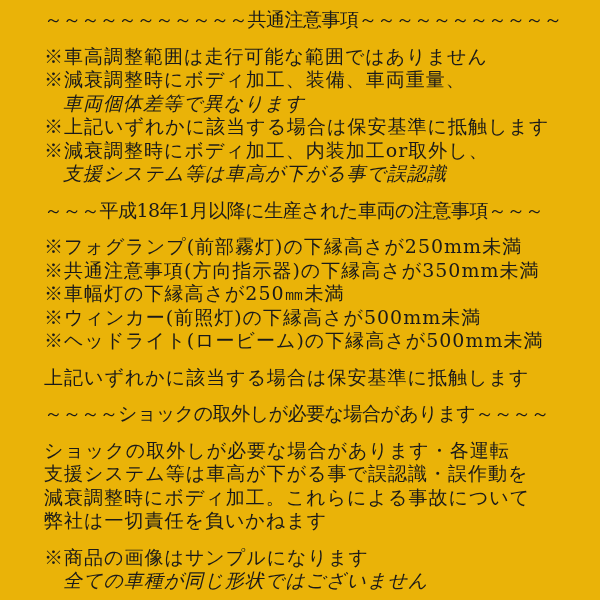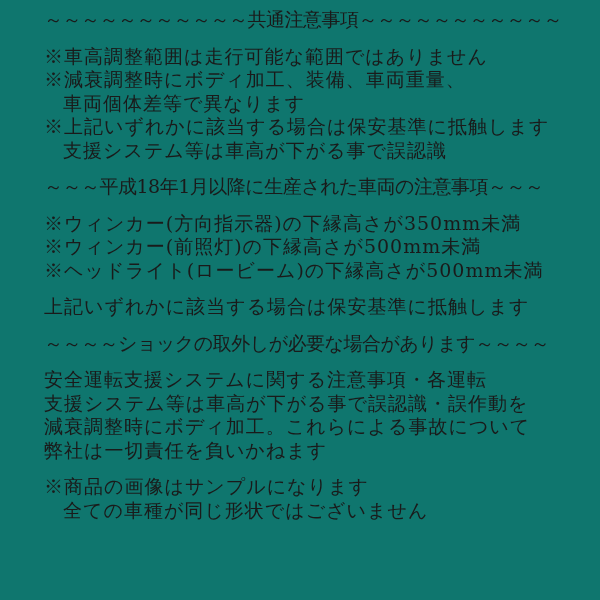--- a/index.html
+++ b/index.html
@@ -1,71 +1,74 @@
 <!DOCTYPE html>
 <html><head>
 <meta charset="utf-8">
 <style>
   html, body { margin: 0; padding: 0; }
   .page {
     width: 600px;
     height: 600px;
     box-sizing: border-box;
-    background: #0f766e;
+    background: #eab308;
     color: #1a1a1a;
     font-family: "DejaVu Serif", "Liberation Serif", serif;
     font-size: 19px;
     padding: 8px 16px 0 44px;
     overflow: hidden;
   }
   .line {
     line-height: 23.5px;
     white-space: nowrap;
     letter-spacing: 1px;
   }
   .line.header { letter-spacing: -0.5px; }
-  .line.indent { padding-left: 19px; }
+  .line.indent { padding-left: 19px; font-style: italic; }
   .spacer { height: 13px; }
 </style>
 </head>
 <body>
 
 <div class="page">
 
   <div class="line header">～～～～～～～～～～～共通注意事項～～～～～～～～～～～</div>
 
   <div class="spacer"></div>
 
   <div class="line">※車高調整範囲は走行可能な範囲ではありません</div>
   <div class="line">※減衰調整時にボディ加工、装備、車両重量、</div>
   <div class="line indent">車両個体差等で異なります</div>
   <div class="line">※上記いずれかに該当する場合は保安基準に抵触します</div>
+  <div class="line">※減衰調整時にボディ加工、内装加工or取外し、</div>
   <div class="line indent">支援システム等は車高が下がる事で誤認識</div>
 
   <div class="spacer"></div>
 
   <div class="line header">～～～平成18年1月以降に生産された車両の注意事項～～～</div>
 
   <div class="spacer"></div>
 
-  <div class="line">※ウィンカー(方向指示器)の下縁高さが350mm未満</div>
+  <div class="line">※フォグランプ(前部霧灯)の下縁高さが250mm未満</div>
+  <div class="line">※共通注意事項(方向指示器)の下縁高さが350mm未満</div>
+  <div class="line">※車幅灯の下縁高さが250㎜未満</div>
   <div class="line">※ウィンカー(前照灯)の下縁高さが500mm未満</div>
   <div class="line">※ヘッドライト(ロービーム)の下縁高さが500mm未満</div>
 
   <div class="spacer"></div>
 
   <div class="line">上記いずれかに該当する場合は保安基準に抵触します</div>
 
   <div class="spacer"></div>
 
   <div class="line header">～～～～ショックの取外しが必要な場合があります～～～～</div>
 
   <div class="spacer"></div>
 
-  <div class="line">安全運転支援システムに関する注意事項・各運転</div>
+  <div class="line">ショックの取外しが必要な場合があります・各運転</div>
   <div class="line">支援システム等は車高が下がる事で誤認識・誤作動を</div>
   <div class="line">減衰調整時にボディ加工。これらによる事故について</div>
   <div class="line">弊社は一切責任を負いかねます</div>
 
   <div class="spacer"></div>
 
   <div class="line">※商品の画像はサンプルになります</div>
   <div class="line indent">全ての車種が同じ形状ではございません</div>
 
 </div>

